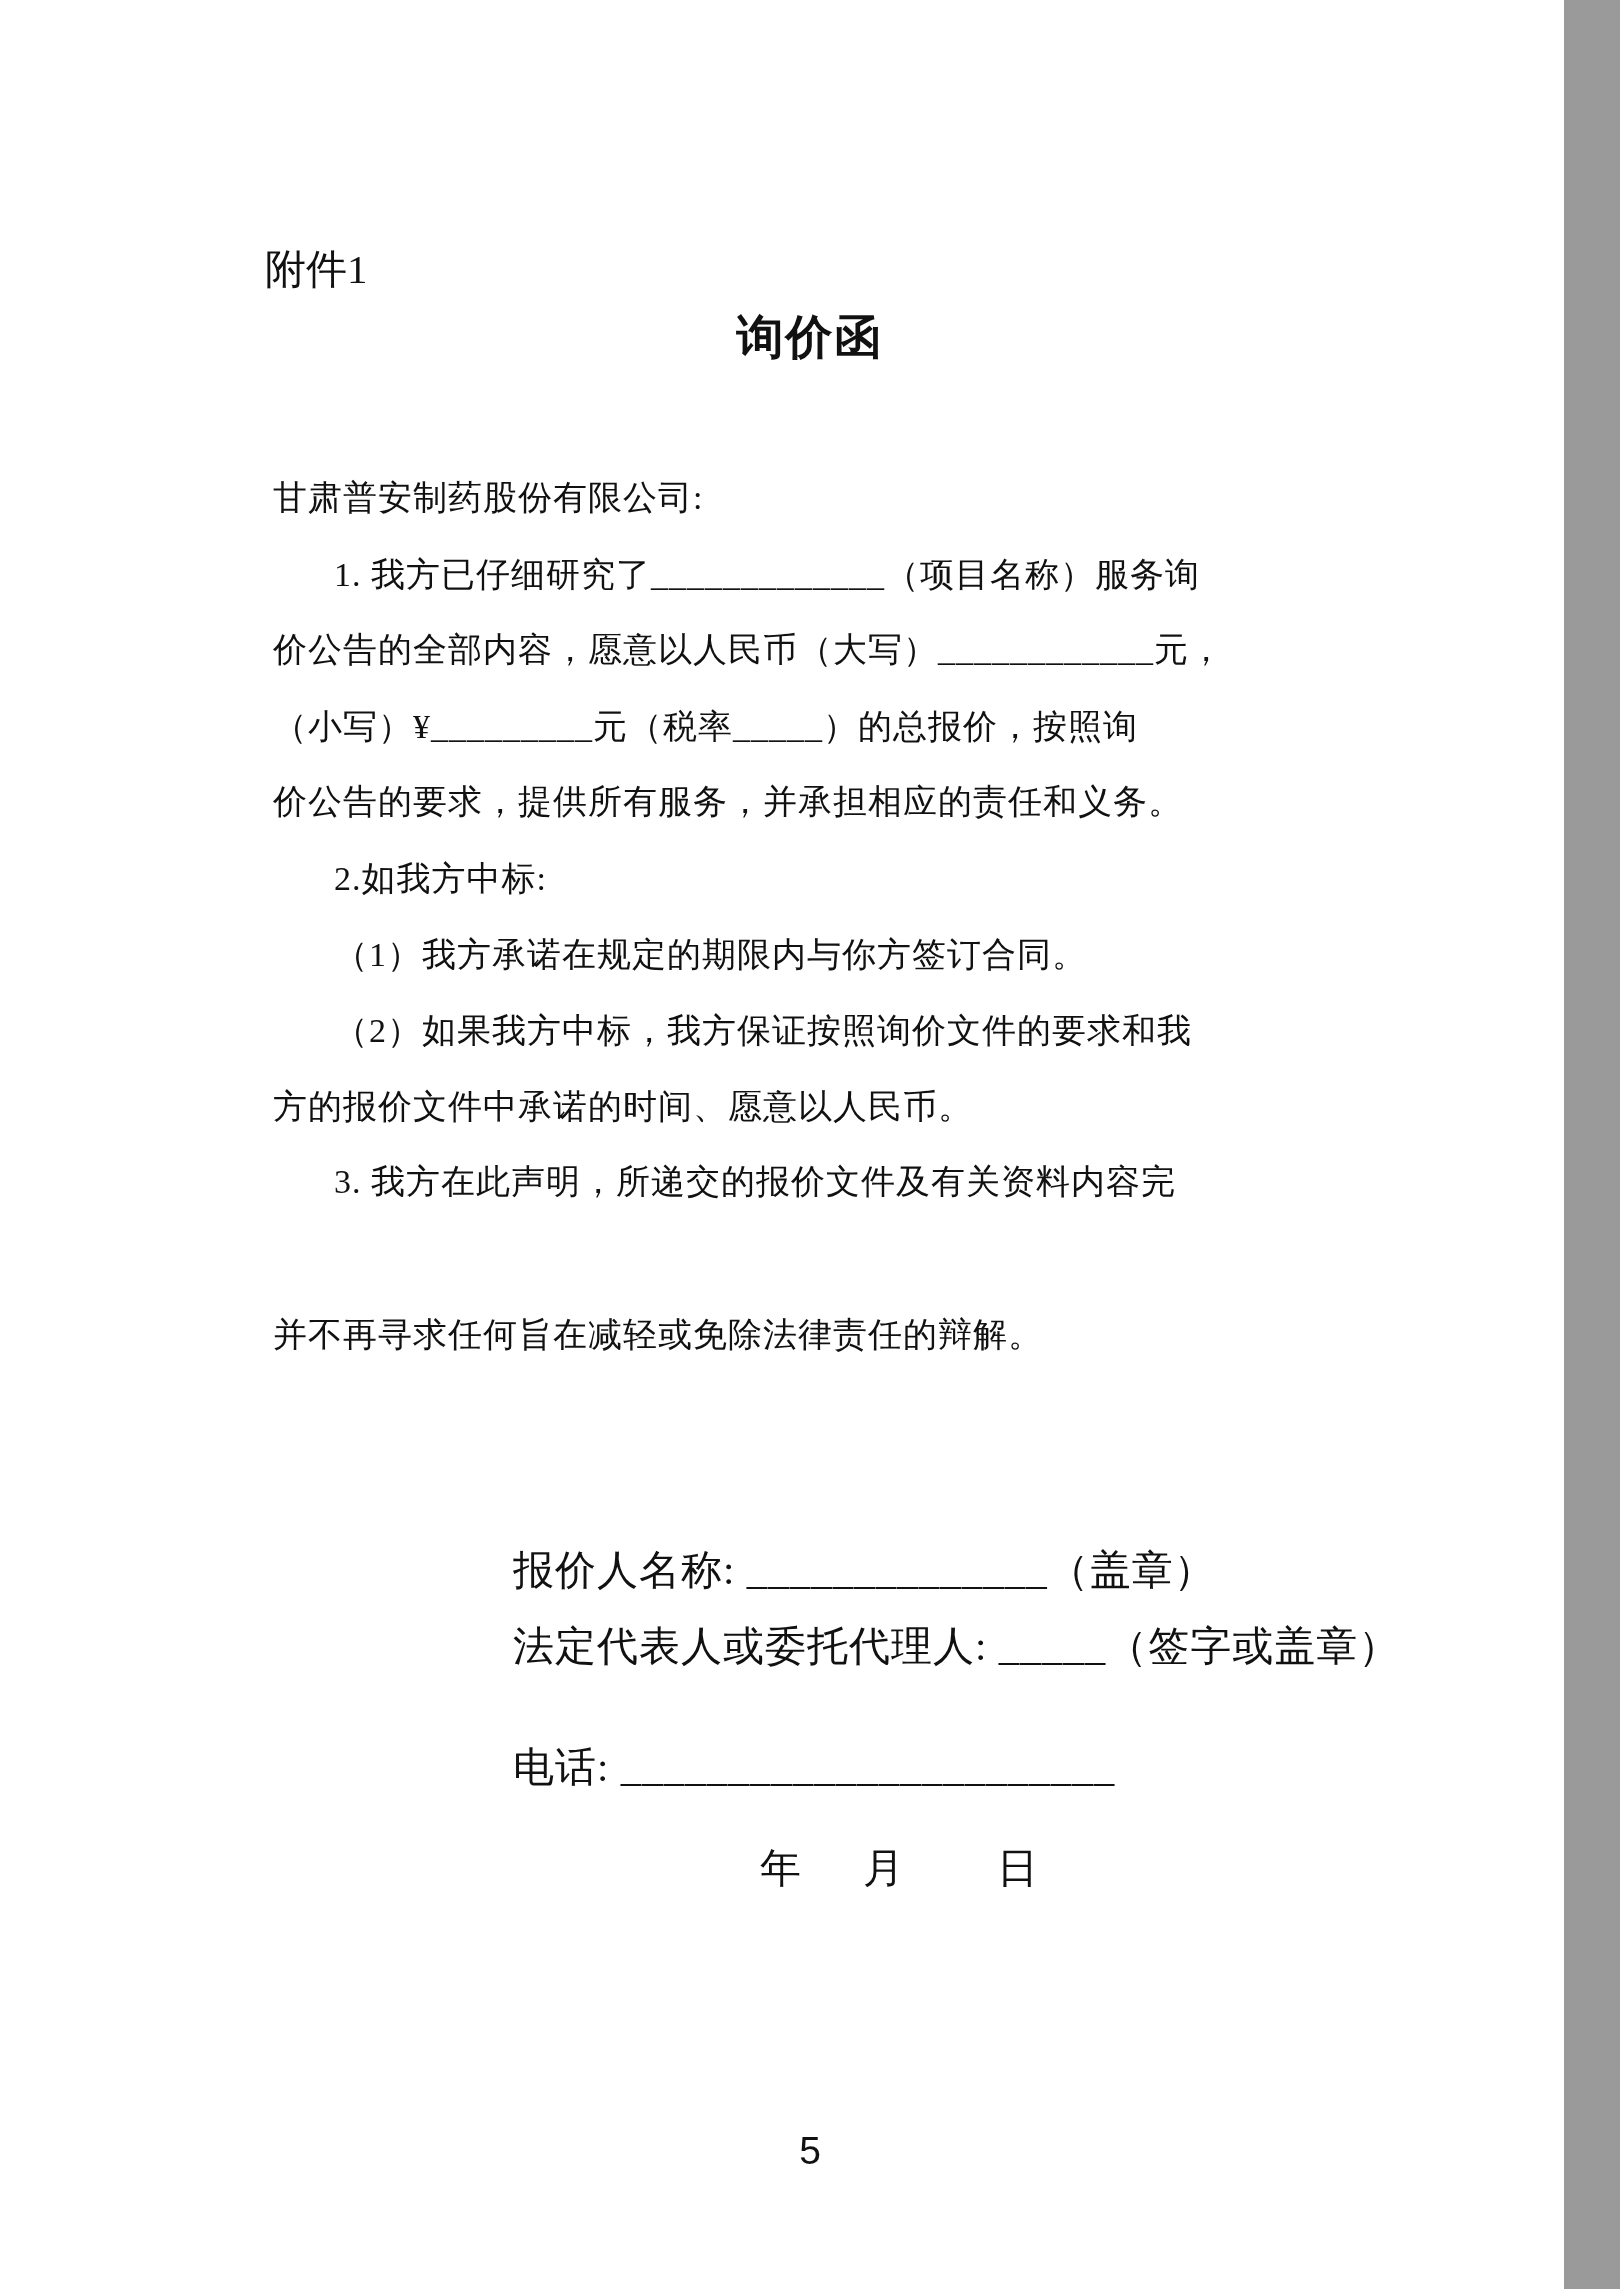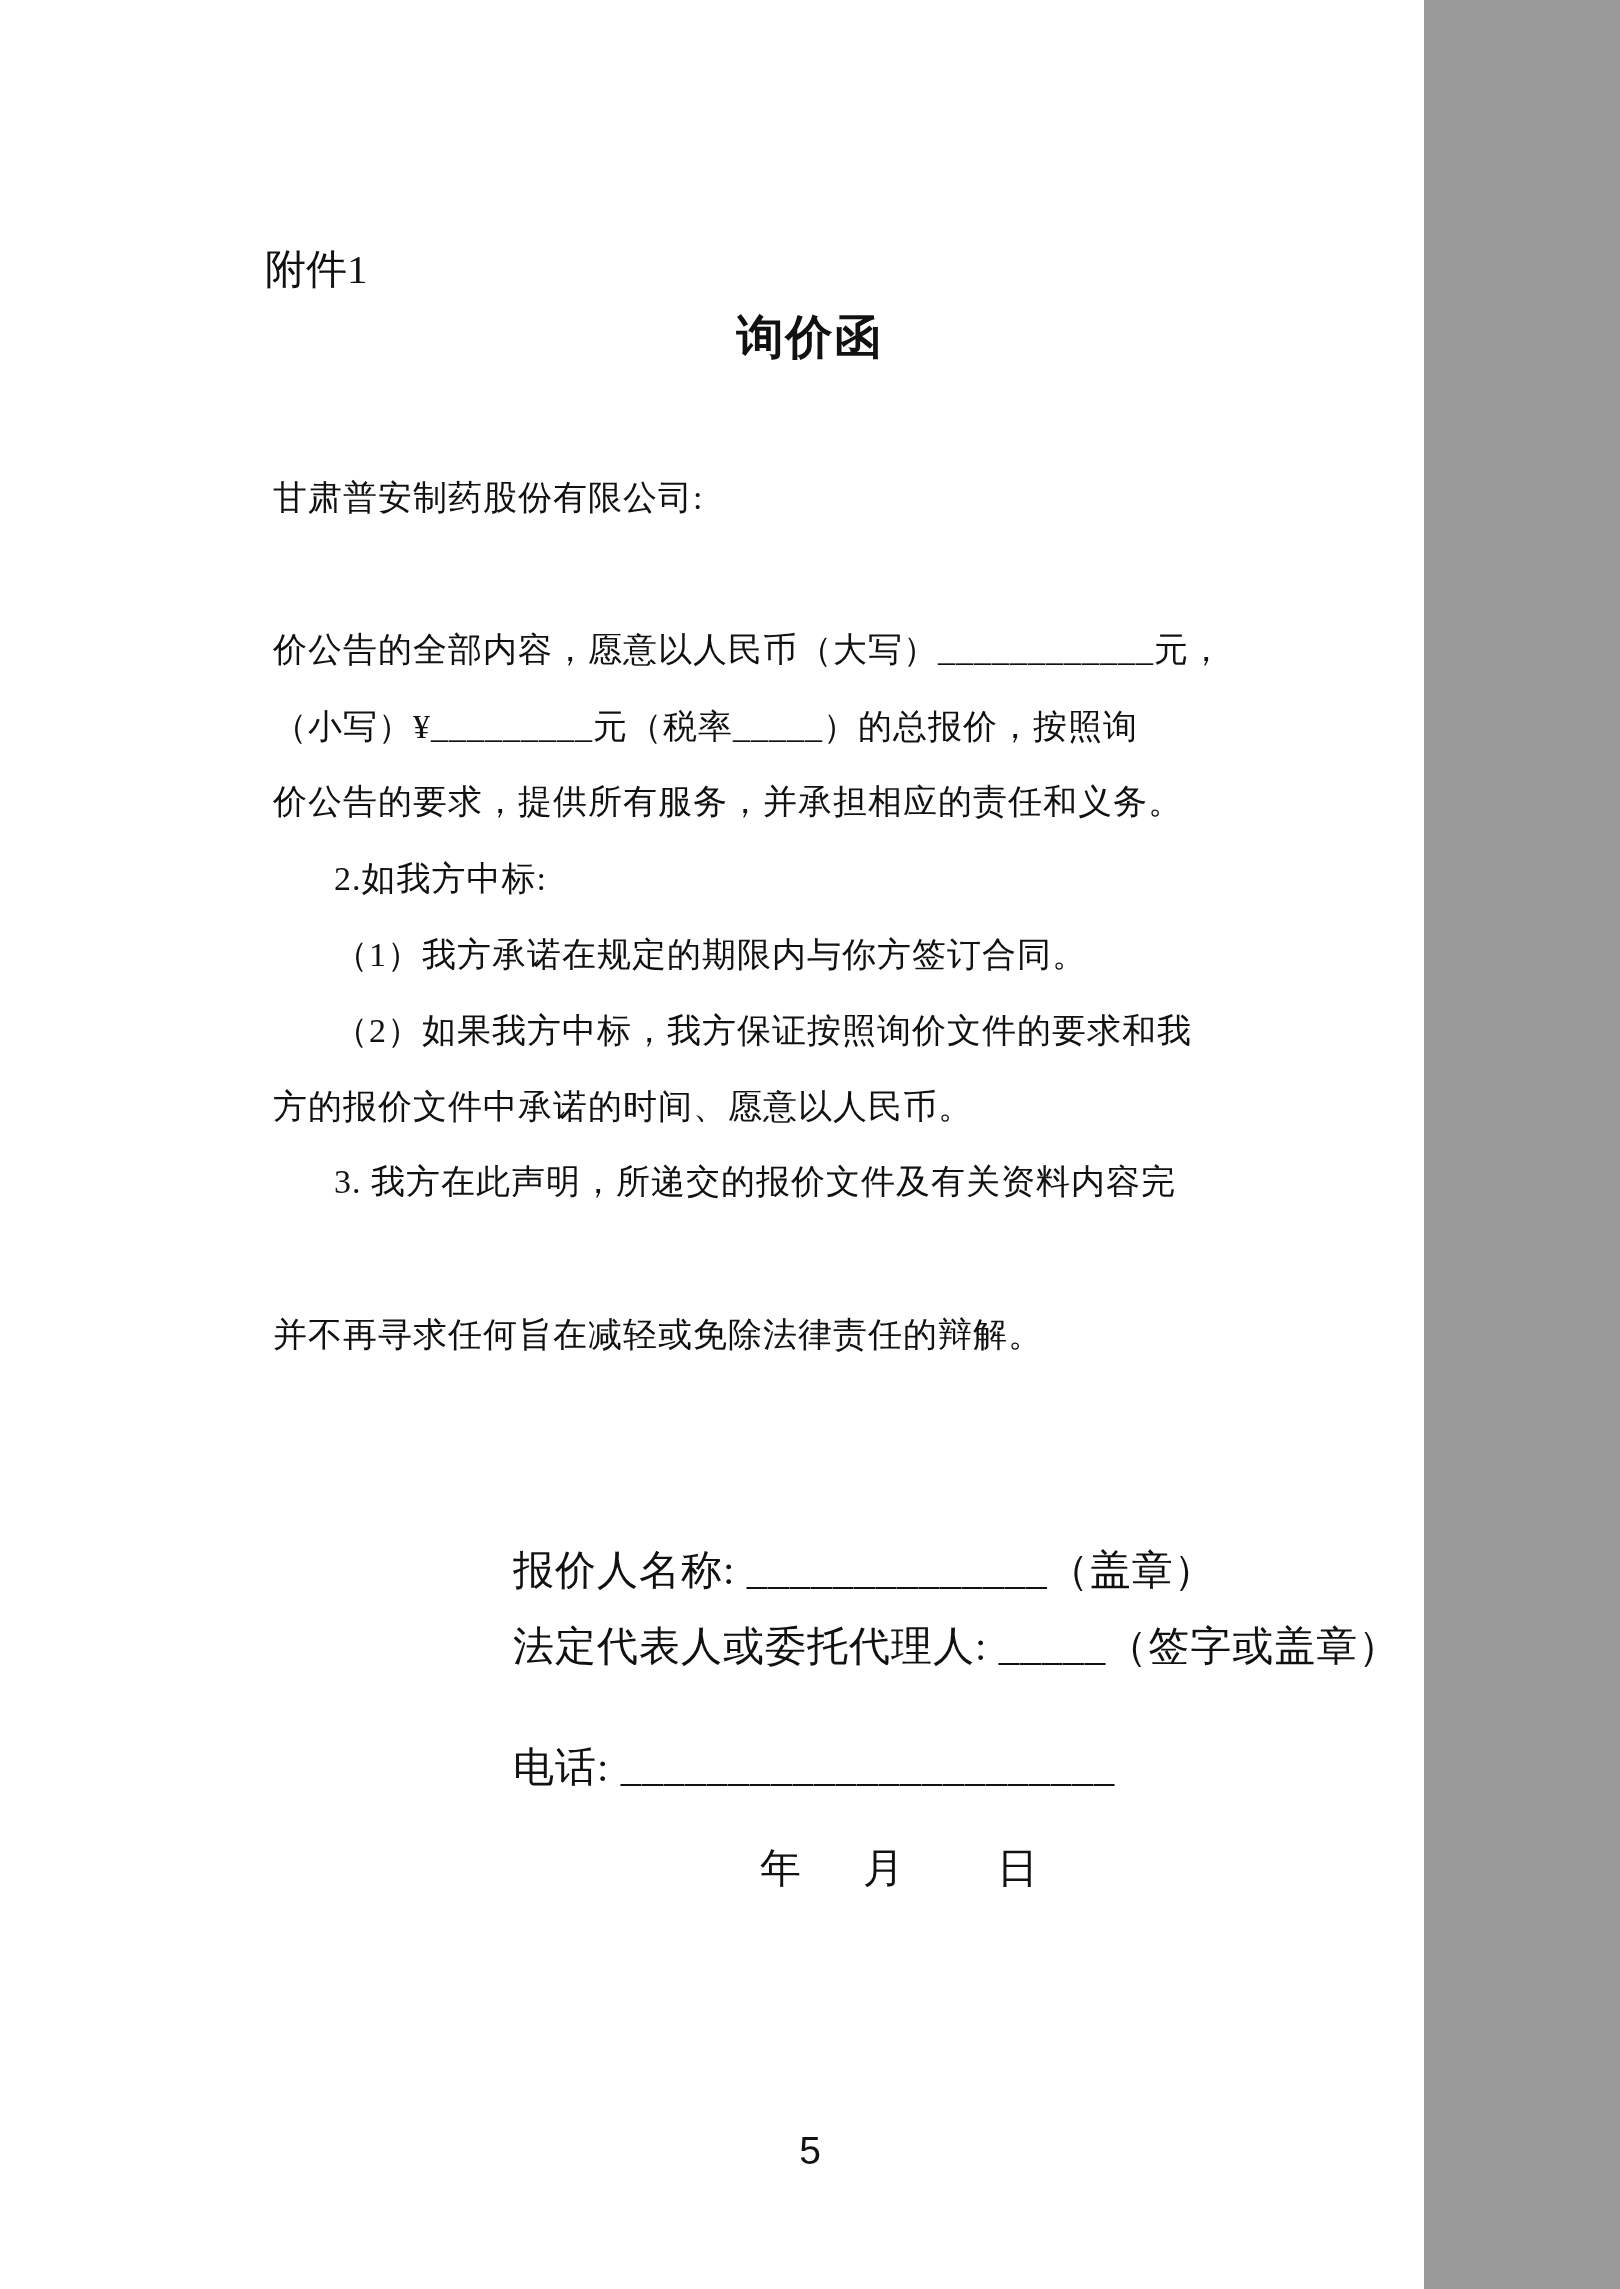--- a/index.html
+++ b/index.html
@@ -1,18 +1,18 @@
 <!DOCTYPE html>
 <html><head>
 <meta charset="utf-8">
 <style>
   html,body{margin:0;padding:0;background:#9a9a9a;}
   .page{
     position:relative;
-    width:1424px;height:2290px;
+    width:1564px;height:2290px;
     background:#ffffff;
     overflow:hidden;
     font-family:"Liberation Serif","DejaVu Serif",serif;
     color:#111111;
   }
   .attach{
     position:absolute;left:265px;top:247px;
     font-size:41px;line-height:1.1;white-space:nowrap;
   }
   .title{
@@ -49,20 +49,21 @@
 </head>
 <body>
 
 <div class="page">
 
   <div class="attach">附件1</div>
 
   <div class="title">询价函</div>
 
   <div class="bodyline" style="top:478px">甘肃普安制药股份有限公司:</div>
+  <div class="bodyline indent" style="top:555px">1. 我方已仔细研究了_____________（项目名称）服务询</div>
   <div class="bodyline" style="top:707px">（小写）¥_________元（税率_____）的总报价，按照询</div>
   <div class="bodyline" style="top:630px">价公告的全部内容，愿意以人民币（大写）____________元，</div>
   <div class="bodyline" style="top:782px">价公告的要求，提供所有服务，并承担相应的责任和义务。</div>
   <div class="bodyline indent" style="top:859px">2.如我方中标:</div>
   <div class="bodyline indent" style="top:935px">（1）我方承诺在规定的期限内与你方签订合同。</div>
   <div class="bodyline indent" style="top:1011px">（2）如果我方中标，我方保证按照询价文件的要求和我</div>
   <div class="bodyline" style="top:1087px">方的报价文件中承诺的时间、愿意以人民币。</div>
   <div class="bodyline indent" style="top:1162px">3. 我方在此声明，所递交的报价文件及有关资料内容完</div>
   <div class="bodyline" style="top:1315px">并不再寻求任何旨在减轻或免除法律责任的辩解。</div>
 

